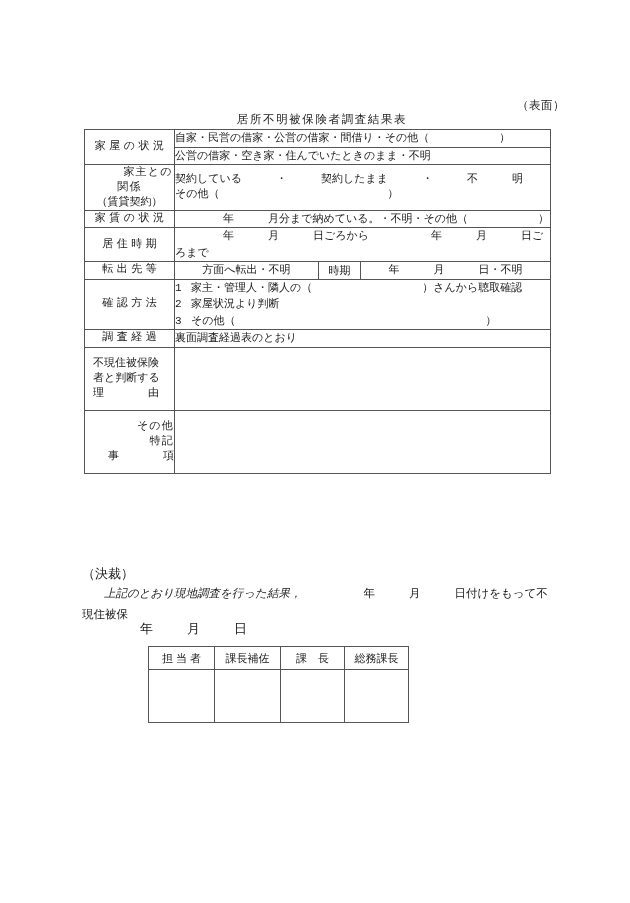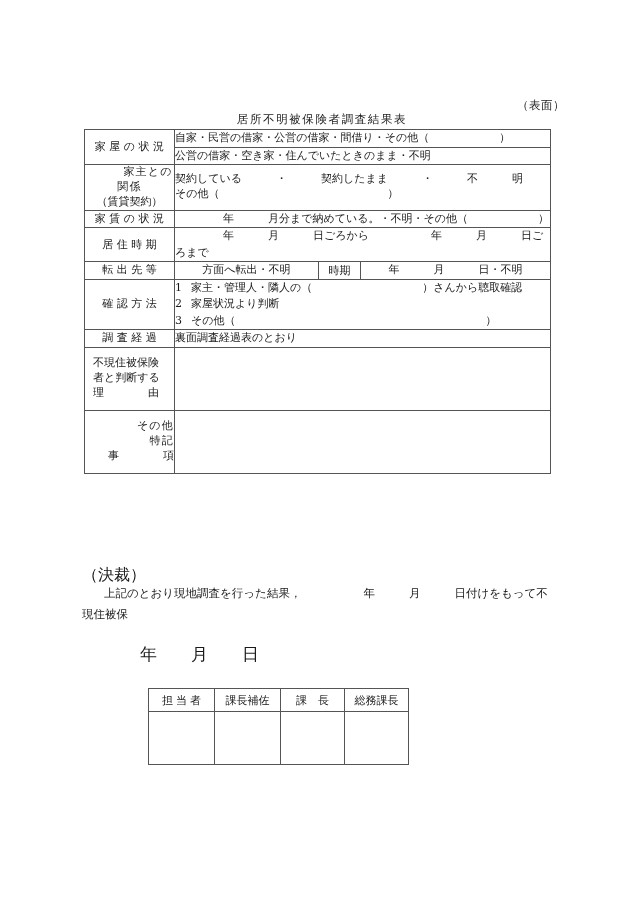--- a/index.html
+++ b/index.html
@@ -23,20 +23,21 @@
     text-align:center;font-size:11.5px;letter-spacing:1.6px;
     padding-left:14px;box-sizing:border-box;
   }
 
   
   .form-table{
     position:absolute;left:84px;top:113px;
     width:466px;
     border-collapse:collapse;
     table-layout:fixed;
+    font-family:Liberation Mono, monospace;
   }
   .form-table td{
     border:1px solid #555;
     font-size:11px;
     padding:0;
     vertical-align:middle;
   }
   .lbl{
     width:90px;
     text-align:center;
@@ -54,35 +55,35 @@
   .gap-m{display:inline-block;width:34px;}
   .gap-l{display:inline-block;width:48px;}
   .gap-xl{display:inline-block;width:62px;}
   .fill{display:inline-block;width:70px;}
   .fill-w{display:inline-block;width:110px;}
   .fill-xw{display:inline-block;width:168px;}
   .numli{display:inline-block;width:16px;}
 
   
   .dec-head{
-    position:absolute;left:82px;top:549px;font-size:16px;
+    position:absolute;left:82px;top:549px;font-size:13px;
   }
   .dec-body{
     position:absolute;left:82px;top:567px;width:470px;
     font-size:11.5px;line-height:1.85;
   }
-  .dec-body .lead{padding-left:22px;}
+  .dec-body .lead{padding-left:22px;font-style:italic;}
   .dec-date{
-    position:absolute;left:140px;top:604px;font-size:17px;margin-top:23px;
+    position:absolute;left:140px;top:604px;font-size:13px;
   }
 
   
   .stamp-table{
     position:absolute;left:148px;top:630px;
-    width:260px;border-collapse:collapse;table-layout:fixed;margin-top:42px;
+    width:260px;border-collapse:collapse;table-layout:fixed;
   }
   .stamp-table td{
     border:1px solid #555;font-size:11px;text-align:center;
     padding:3px 0;height:16px;
   }
   .stamp-table td.body{height:46px;}
   .stamp-table td .sp{letter-spacing:3px;padding-left:3px;}
   .stamp-table td .sp-wide{letter-spacing:11px;padding-left:11px;font-family:Liberation Serif, serif;}
 </style>
 </head>

